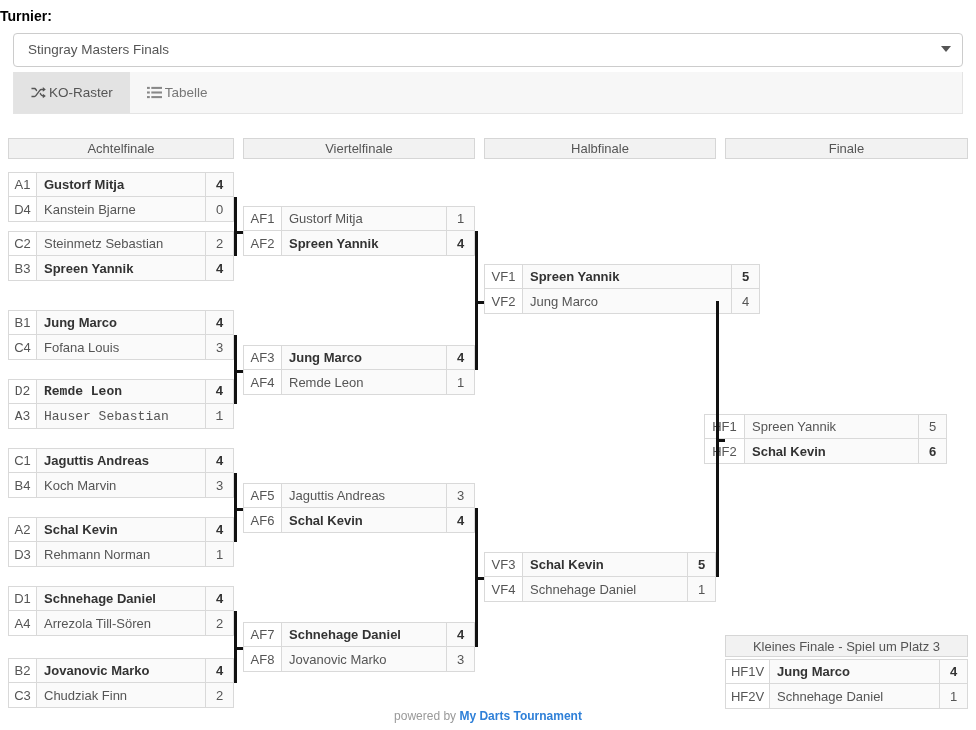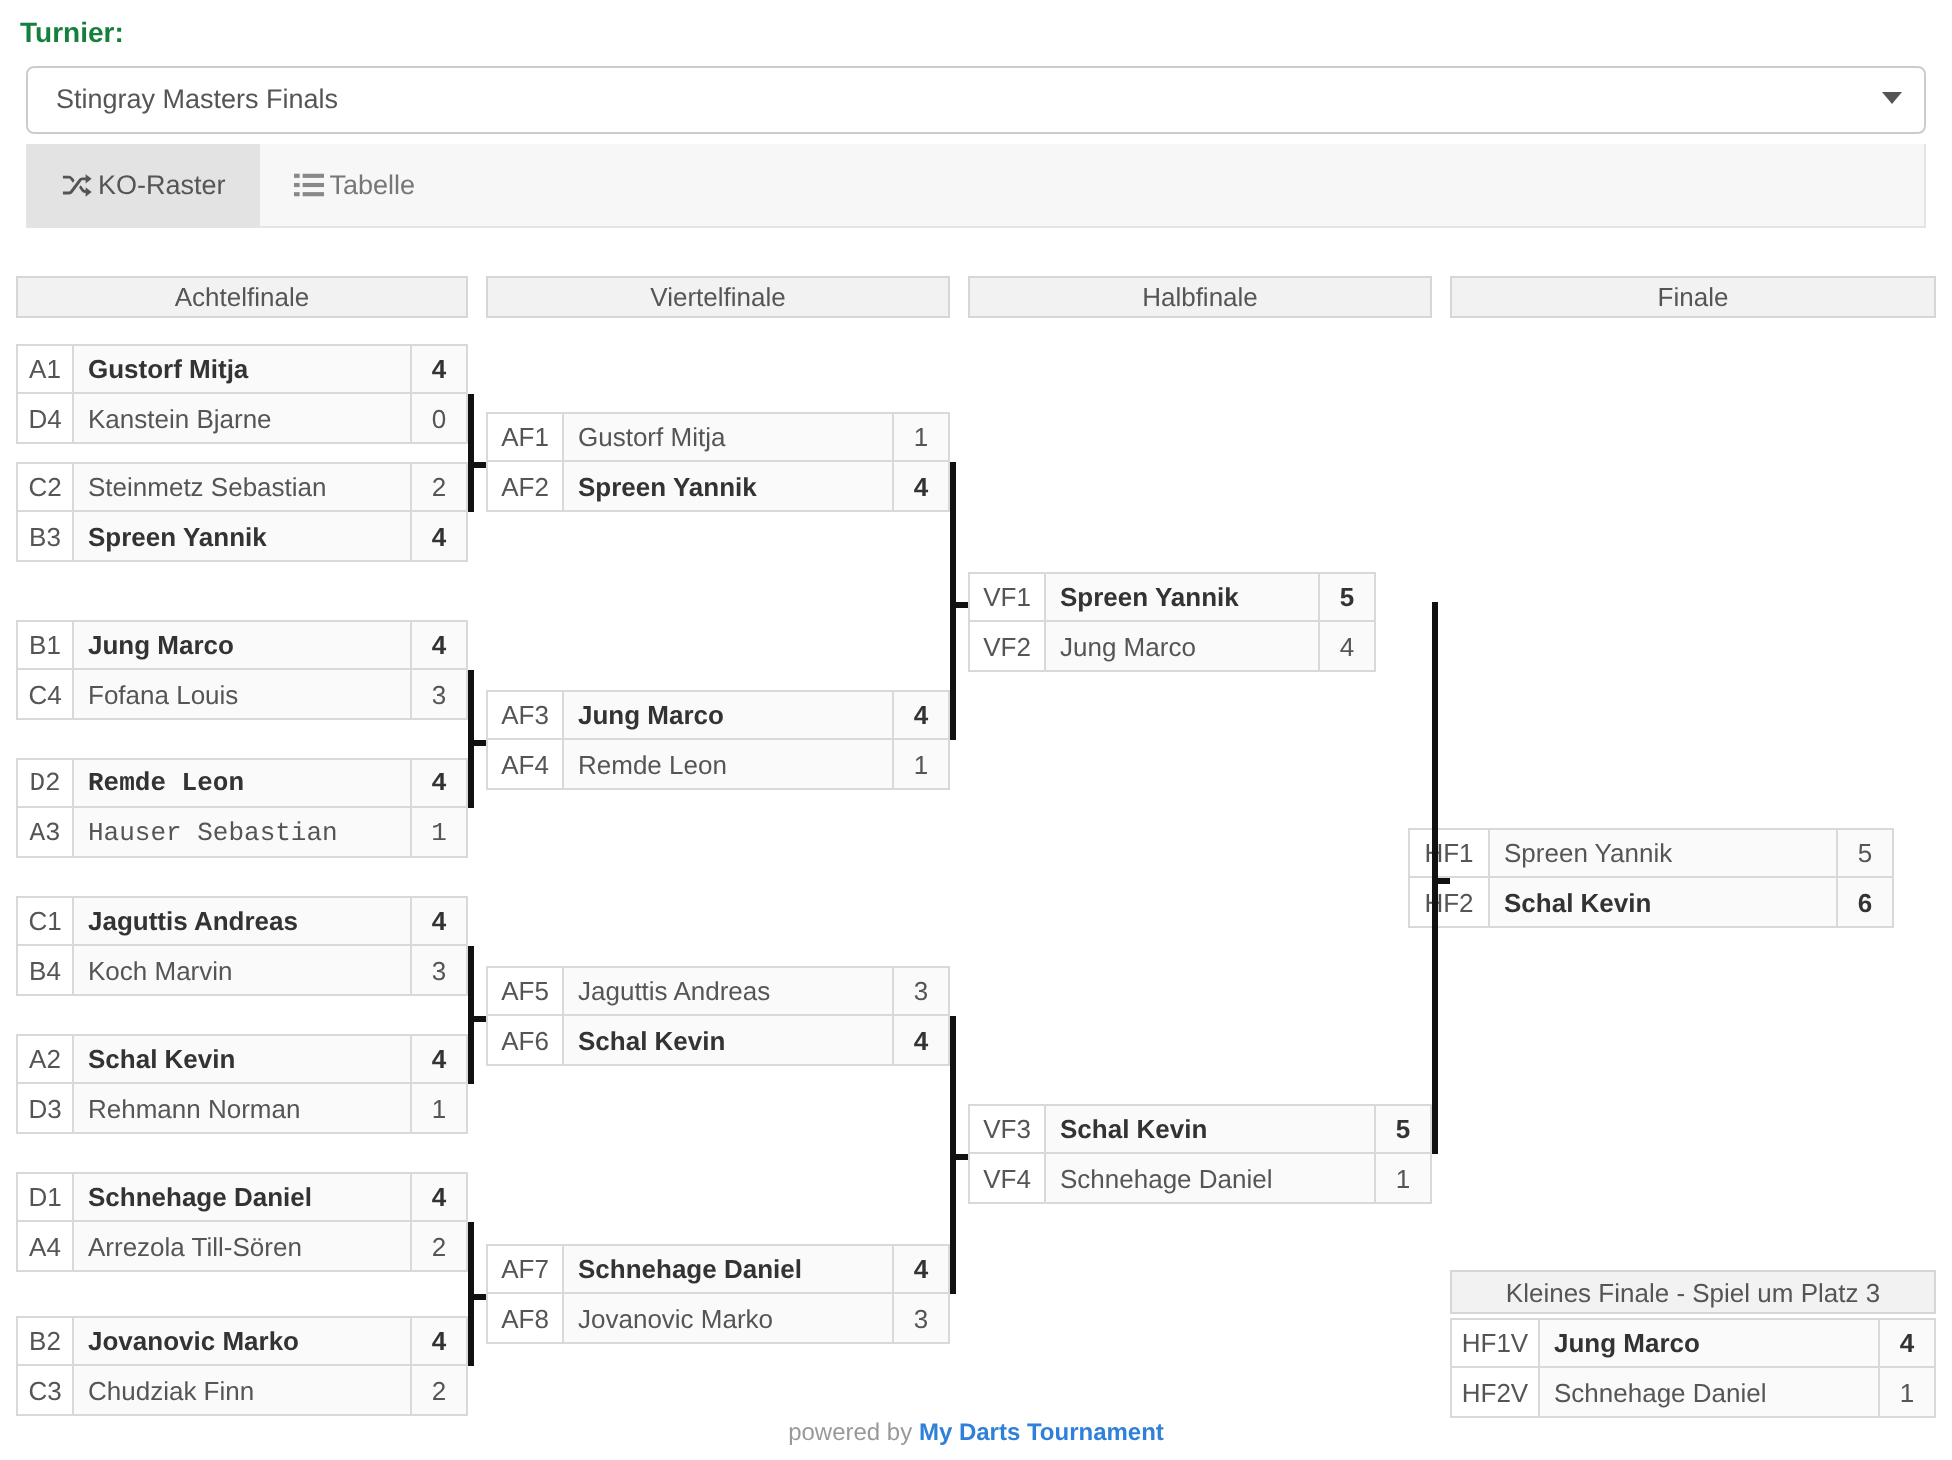--- a/index.html
+++ b/index.html
@@ -8,22 +8,22 @@
     width: 976px; height: 730px;
     background: #ffffff;
     font-family: "Liberation Sans", sans-serif;
     color: #333333;
     overflow: hidden;
   }
   #page { position: relative; width: 976px; height: 730px; }
 
   
   .label-turnier {
-    position: absolute; left: 10px; top: 8px;
-    font-size: 14px; font-weight: bold; color: #15803d;
+    position: absolute; left: 0; top: 8px;
+    font-size: 14px; font-weight: bold; color: #000000;
   }
   .select-wrap {
     position: absolute; left: 13px; top: 33px;
     width: 950px; height: 34px;
   }
   .tsel {
     width: 100%; height: 34px;
     border: 1px solid #cccccc; border-radius: 4px;
     background: #ffffff;
     font-family: "Liberation Sans", sans-serif;
@@ -300,21 +300,21 @@
           <div class="seed wide" style="flex: 0 0 38px; width: 38px;">AF7</div>
           <div class="pname win">Schnehage Daniel</div>
           <div class="score win">4</div>
         </div>
         <div class="mrow">
           <div class="seed wide" style="flex: 0 0 38px; width: 38px;">AF8</div>
           <div class="pname">Jovanovic Marko</div>
           <div class="score">3</div>
         </div>
       </div>
-      <div class="match" style="left: 484px; top: 286px; width: 204px;">
+      <div class="match" style="left: 484px; top: 264px; width: 276px;">
         <div class="mrow">
           <div class="seed wide" style="flex: 0 0 38px; width: 38px;">VF1</div>
           <div class="pname win">Spreen Yannik</div>
           <div class="score win">5</div>
         </div>
         <div class="mrow">
           <div class="seed wide" style="flex: 0 0 38px; width: 38px;">VF2</div>
           <div class="pname">Jung Marco</div>
           <div class="score">4</div>
         </div>

